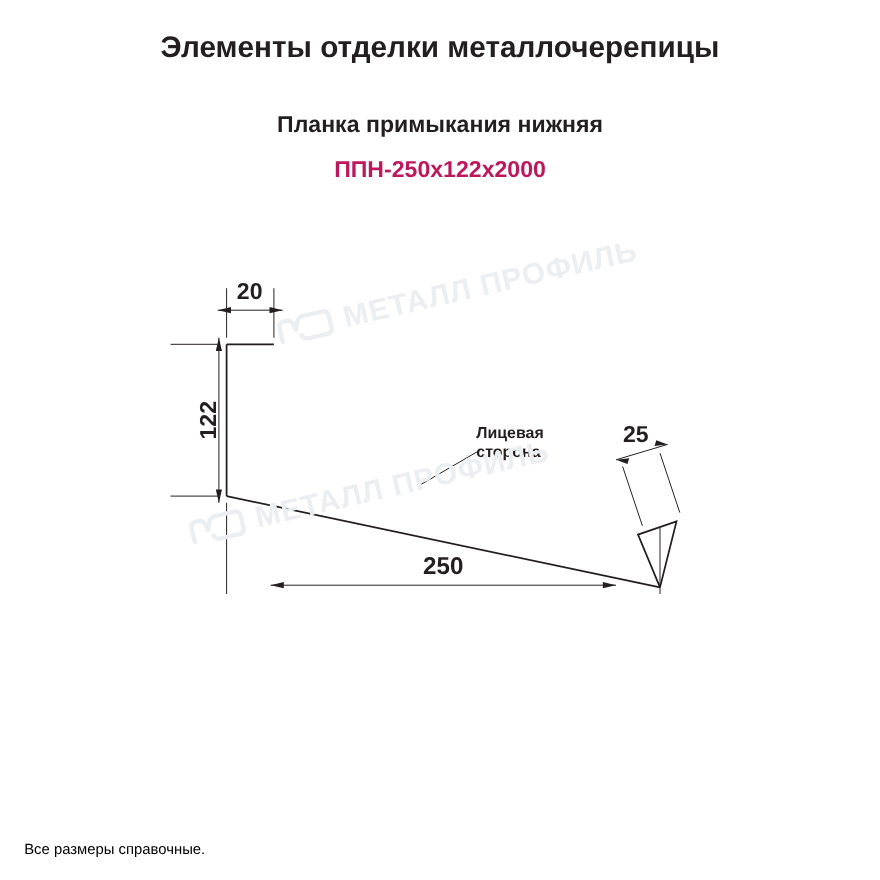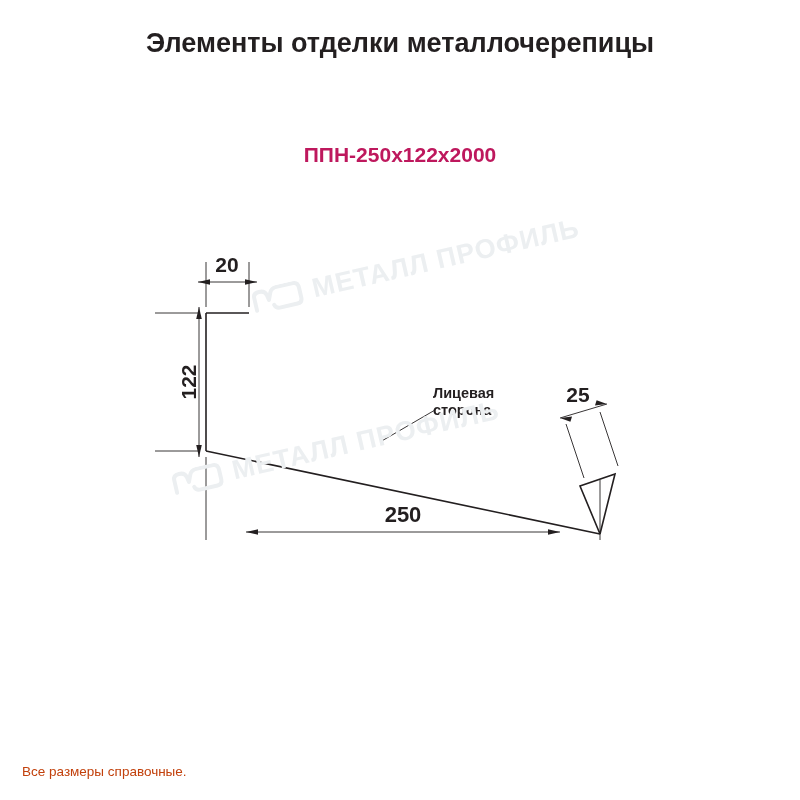--- a/index.html
+++ b/index.html
@@ -58,21 +58,21 @@
     width: 800px;
     height: 420px;
     font-weight: bold;
   }
   .notes {
     position: absolute;
     left: 22px;
     bottom: 18px;
     font-size: 13.5px;
     line-height: 20px;
-    color: #c2410c;
+    color: #000000;
   }
   .notes div {
     white-space: nowrap;
   }
   .wm {
     position: absolute;
     color: #eceff1;
     font-weight: bold;
     font-size: 27px;
     letter-spacing: 1px;
@@ -92,20 +92,21 @@
   .wm2 { left: 168px; top: 432px; }
   svg { display: block; }
   text { font-family: "Liberation Sans", sans-serif; fill: #231f20; }
 </style>
 </head>
 <body>
 
 <div class="page">
 
   <div class="title">Элементы отделки металлочерепицы</div>
+  <div class="subtitle">Планка примыкания нижняя</div>
   <div class="code">ППН-250х122х2000</div>
 
   <div class="drawing">
     <svg width="800" height="420" viewBox="0 0 800 420">
 
       <g fill="none" stroke="#231f20" stroke-width="1.6" stroke-linejoin="miter" stroke-linecap="butt">
         <path d="M 206 103 L 249 103"></path>
         <path d="M 206 103 L 206 241"></path>
         <path d="M 206 241 L 600 324"></path>
         <path d="M 600 324 L 580 276 L 615 264 L 600 324"></path>

